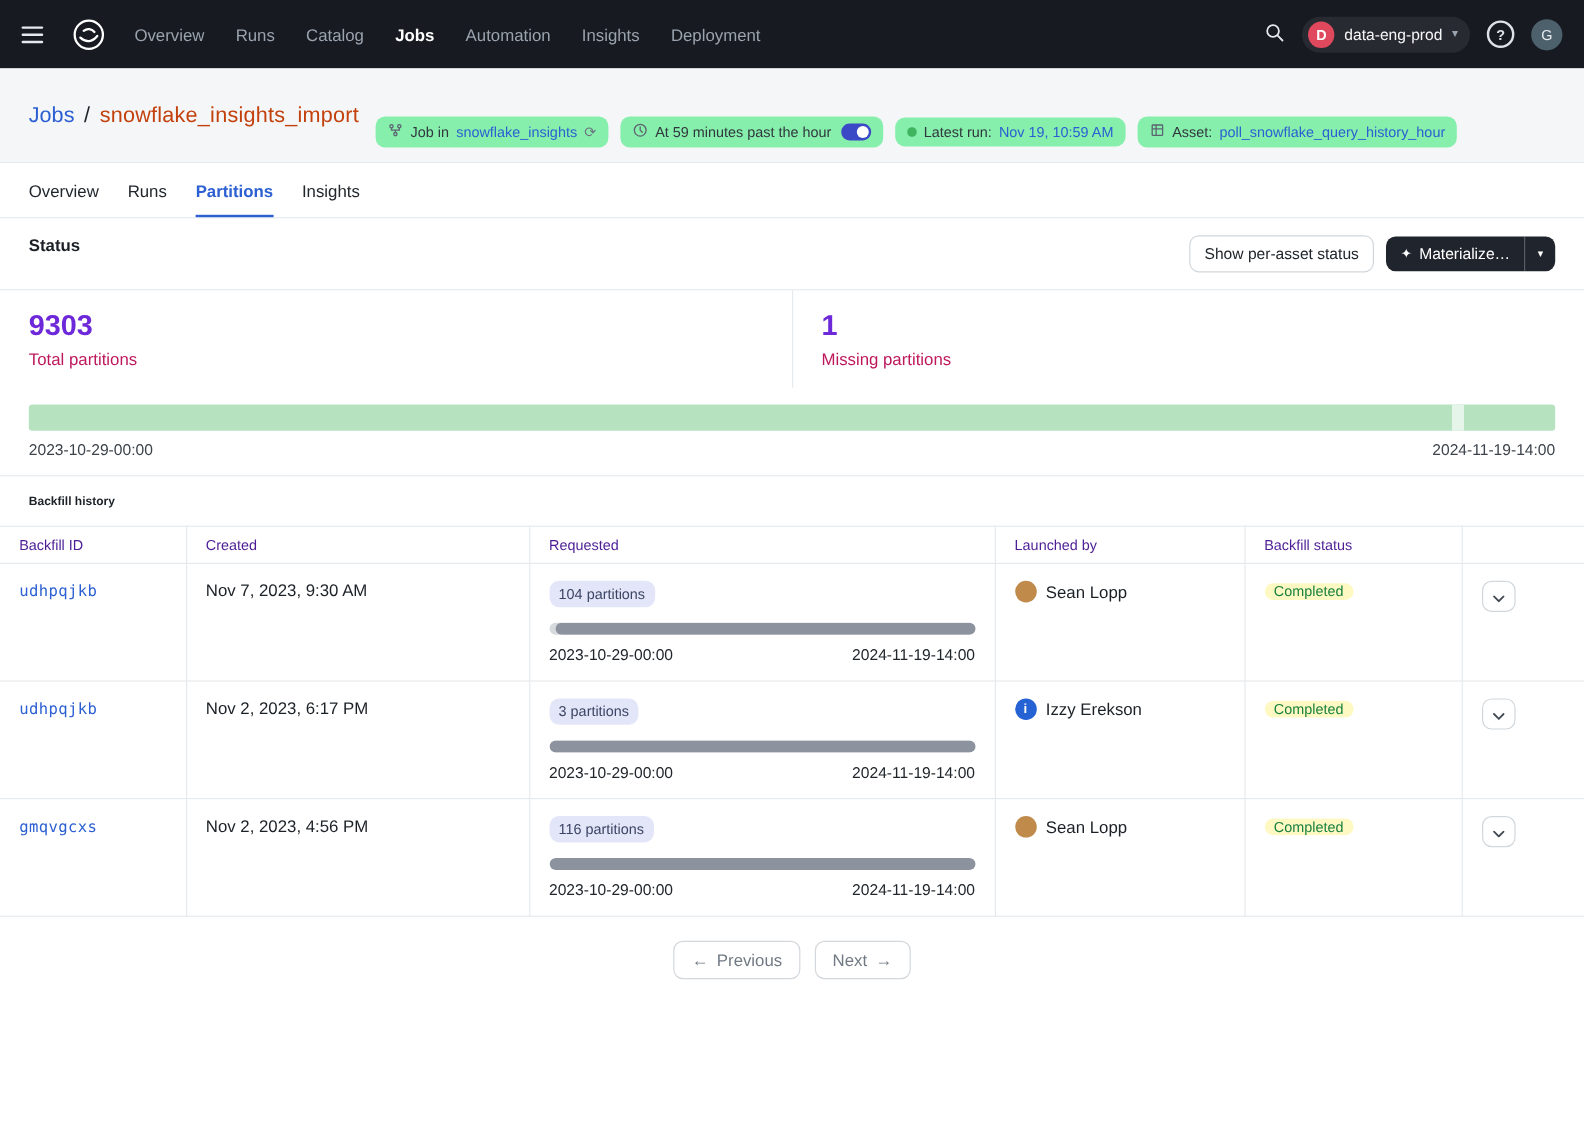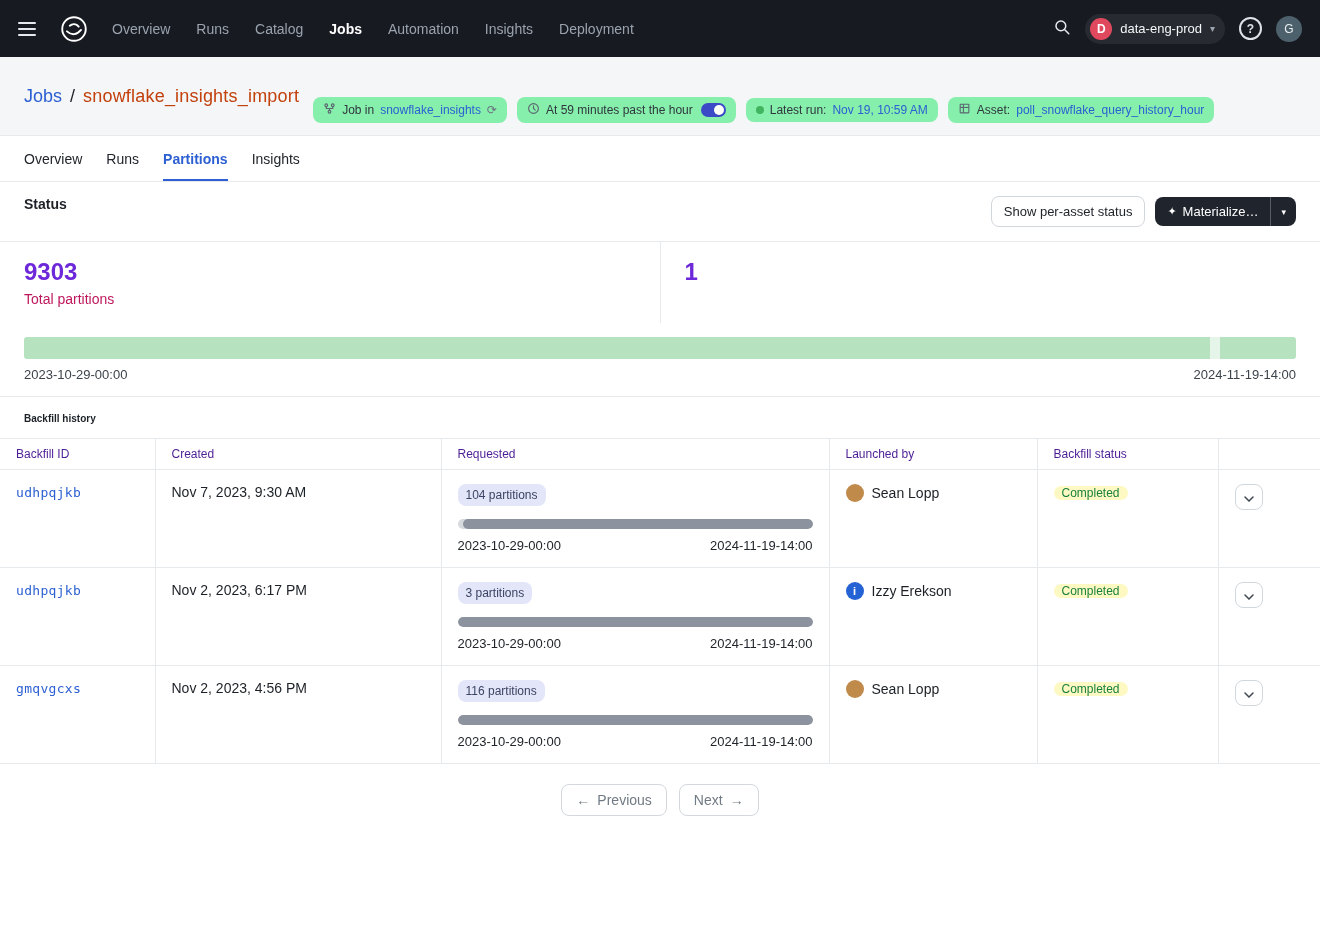--- a/index.html
+++ b/index.html
@@ -286,20 +286,21 @@
   </div>
 </div>
 
 <div class="stats-row">
   <div class="stat-cell">
     <div class="stat-value">9303</div>
     <div class="stat-label">Total partitions</div>
   </div>
   <div class="stat-cell">
     <div class="stat-value">1</div>
+    <div class="stat-label">Missing partitions</div>
   </div>
 </div>
 
 <div class="health-bar-wrap">
   <div class="health-bar">
     <div class="missing-slice"></div>
   </div>
   <div class="health-labels">
     <span>2023-10-29-00:00</span>
     <span>2024-11-19-14:00</span>

